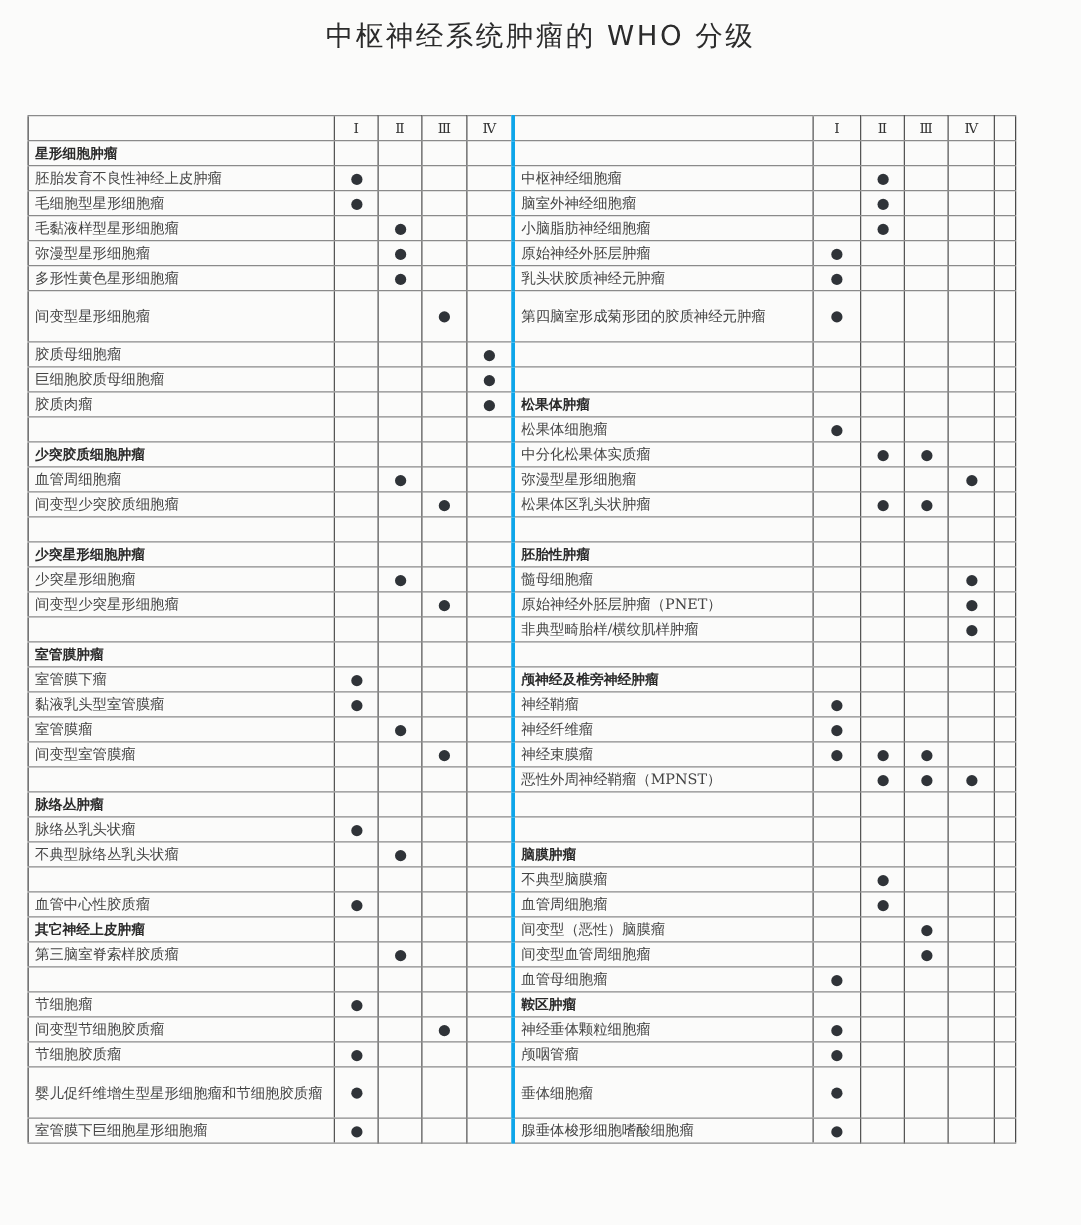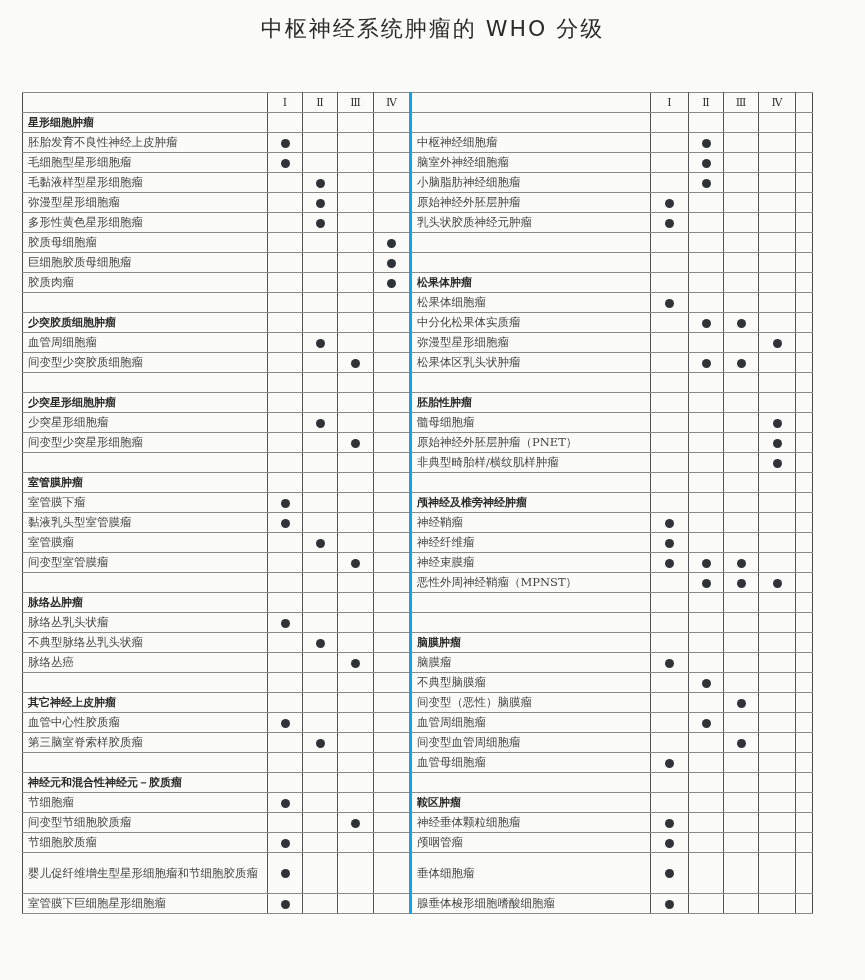--- a/index.html
+++ b/index.html
@@ -141,20 +141,33 @@
         <td class="g"><span class="dot" style="background: rgb(47, 51, 56);"></span></td>
         <td class="g"></td>
         <td class="g"></td>
         <td class="name right">乳头状胶质神经元肿瘤</td>
         <td class="g"><span class="dot" style="background: rgb(47, 51, 56);"></span></td>
         <td class="g"></td>
         <td class="g"></td>
         <td class="g"></td>
         <td class="extra"></td>
       </tr>
+      <tr class="tall">
+        <td class="name wrap">间变型星形细胞瘤</td>
+        <td class="g"></td>
+        <td class="g"></td>
+        <td class="g"><span class="dot" style="background: rgb(47, 51, 56);"></span></td>
+        <td class="g"></td>
+        <td class="name right wrap">第四脑室形成菊形团的胶质神经元肿瘤</td>
+        <td class="g"><span class="dot" style="background: rgb(47, 51, 56);"></span></td>
+        <td class="g"></td>
+        <td class="g"></td>
+        <td class="g"></td>
+        <td class="extra"></td>
+      </tr>
       <tr>
         <td class="name">胶质母细胞瘤</td>
         <td class="g"></td>
         <td class="g"></td>
         <td class="g"></td>
         <td class="g"><span class="dot" style="background: rgb(47, 51, 56);"></span></td>
         <td class="name right"></td>
         <td class="g"></td>
         <td class="g"></td>
         <td class="g"></td>
@@ -415,105 +428,79 @@
         <td class="g"></td>
         <td class="g"></td>
         <td class="name right bold">脑膜肿瘤</td>
         <td class="g"></td>
         <td class="g"></td>
         <td class="g"></td>
         <td class="g"></td>
         <td class="extra"></td>
       </tr>
       <tr>
-        <td class="name">脉络丛癌</td>
-        <td class="g"></td>
-        <td class="g"></td>
-        <td class="g"><span class="dot" style="background: rgb(47, 51, 56);"></span></td>
-        <td class="g"></td>
-        <td class="name right">脑膜瘤</td>
-        <td class="g"><span class="dot" style="background: rgb(47, 51, 56);"></span></td>
-        <td class="g"></td>
-        <td class="g"></td>
-        <td class="g"></td>
-        <td class="extra"></td>
-      </tr>
-      <tr>
         <td class="name"></td>
         <td class="g"></td>
         <td class="g"></td>
         <td class="g"></td>
         <td class="g"></td>
         <td class="name right">不典型脑膜瘤</td>
         <td class="g"></td>
         <td class="g"><span class="dot" style="background: rgb(47, 51, 56);"></span></td>
         <td class="g"></td>
         <td class="g"></td>
         <td class="extra"></td>
       </tr>
       <tr>
+        <td class="name">血管中心性胶质瘤</td>
+        <td class="g"><span class="dot" style="background: rgb(47, 51, 56);"></span></td>
+        <td class="g"></td>
+        <td class="g"></td>
+        <td class="g"></td>
+        <td class="name right">血管周细胞瘤</td>
+        <td class="g"></td>
+        <td class="g"><span class="dot" style="background: rgb(47, 51, 56);"></span></td>
+        <td class="g"></td>
+        <td class="g"></td>
+        <td class="extra"></td>
+      </tr>
+      <tr>
         <td class="name bold">其它神经上皮肿瘤</td>
         <td class="g"></td>
         <td class="g"></td>
         <td class="g"></td>
         <td class="g"></td>
         <td class="name right">间变型（恶性）脑膜瘤</td>
         <td class="g"></td>
         <td class="g"></td>
         <td class="g"><span class="dot" style="background: rgb(47, 51, 56);"></span></td>
         <td class="g"></td>
         <td class="extra"></td>
       </tr>
       <tr>
-        <td class="name">血管中心性胶质瘤</td>
-        <td class="g"><span class="dot" style="background: rgb(47, 51, 56);"></span></td>
-        <td class="g"></td>
-        <td class="g"></td>
-        <td class="g"></td>
-        <td class="name right">血管周细胞瘤</td>
-        <td class="g"></td>
-        <td class="g"><span class="dot" style="background: rgb(47, 51, 56);"></span></td>
-        <td class="g"></td>
-        <td class="g"></td>
-        <td class="extra"></td>
-      </tr>
-      <tr>
         <td class="name">第三脑室脊索样胶质瘤</td>
         <td class="g"></td>
         <td class="g"><span class="dot" style="background: rgb(47, 51, 56);"></span></td>
         <td class="g"></td>
         <td class="g"></td>
         <td class="name right">间变型血管周细胞瘤</td>
         <td class="g"></td>
         <td class="g"></td>
         <td class="g"><span class="dot" style="background: rgb(47, 51, 56);"></span></td>
         <td class="g"></td>
         <td class="extra"></td>
       </tr>
       <tr>
         <td class="name"></td>
         <td class="g"></td>
         <td class="g"></td>
         <td class="g"></td>
         <td class="g"></td>
         <td class="name right">血管母细胞瘤</td>
         <td class="g"><span class="dot" style="background: rgb(47, 51, 56);"></span></td>
-        <td class="g"></td>
-        <td class="g"></td>
-        <td class="g"></td>
-        <td class="extra"></td>
-      </tr>
-      <tr>
-        <td class="name bold">神经元和混合性神经元－胶质瘤</td>
-        <td class="g"></td>
-        <td class="g"></td>
-        <td class="g"></td>
-        <td class="g"></td>
-        <td class="name right"></td>
-        <td class="g"></td>
         <td class="g"></td>
         <td class="g"></td>
         <td class="g"></td>
         <td class="extra"></td>
       </tr>
       <tr>
         <td class="name">节细胞瘤</td>
         <td class="g"><span class="dot" style="background: rgb(47, 51, 56);"></span></td>
         <td class="g"></td>
         <td class="g"></td>

